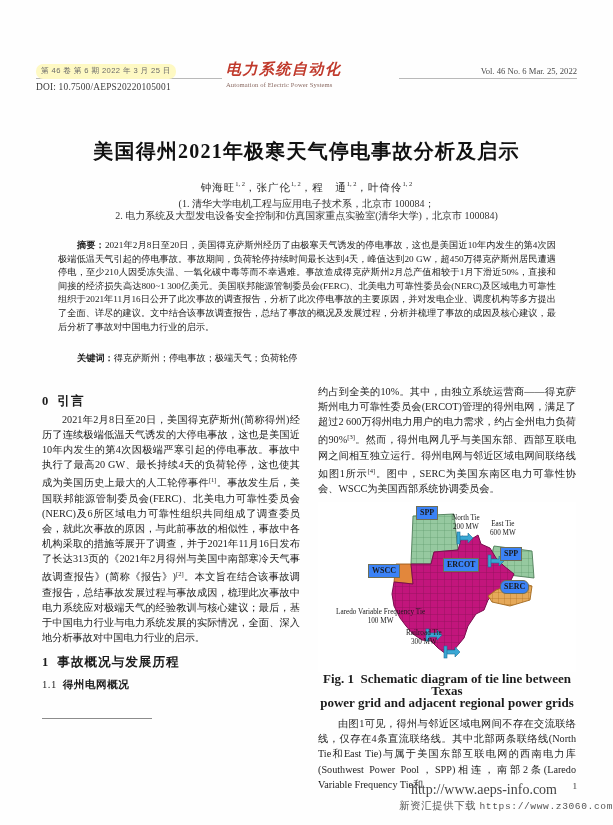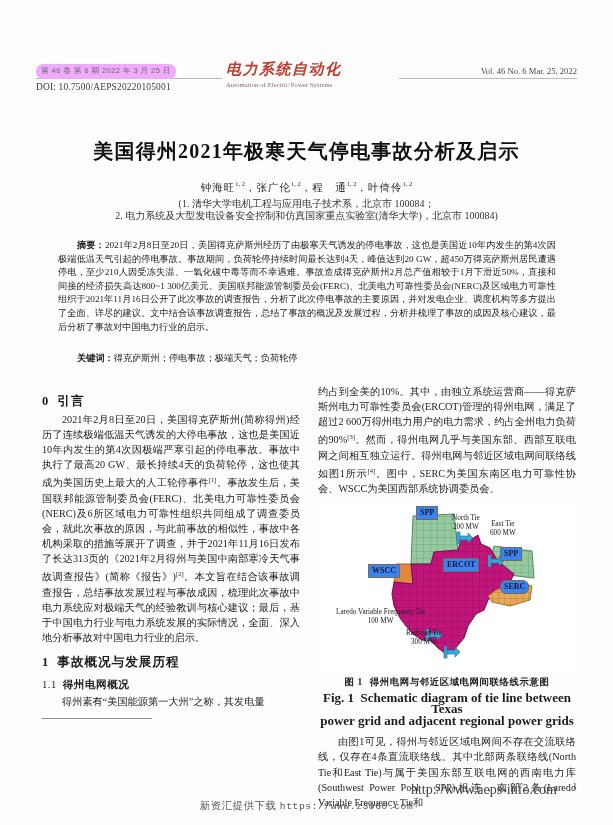--- a/index.html
+++ b/index.html
@@ -28,21 +28,21 @@
     left: 36px; top: 60px;
     width: 541px;
     height: 42px;
   }
   .vol-badge {
     position: absolute;
     left: 0; top: 4px;
     font-family: "Liberation Sans", sans-serif;
     font-size: 7.6px;
     color: #6a6a6a;
-    background: #f0abfc;
+    background: #fef9c3;
     padding: 2px 5px 3px 5px;
     letter-spacing: 0.4px;
     white-space: nowrap;
     border-radius: 7px;
   }
   .doi {
     position: absolute;
     left: 0; top: 22px;
     font-size: 9.4px;
     color: #3a3a3a;
@@ -254,21 +254,21 @@
   .footer-pageno {
     position: absolute;
     right: 36px; top: 781px;
     font-size: 9.2px;
     color: #333;
   }
   .watermark {
     position: absolute;
     left: 0; top: 799px;
     width: 613px;
-    text-align: center;
+    text-align: right;
     font-size: 10.4px;
     color: #555;
     letter-spacing: 0.6px;
     font-family: "Liberation Serif", serif;
   }
   .watermark .url { font-family: "Liberation Mono", monospace; font-size: 9.6px; }
 </style>
 </head>
 <body>
 
@@ -310,21 +310,20 @@
       <span class="num">0</span><span>引言</span>
     </div>
     <p class="para"><span>2021年2月8日至20日，美国得克萨斯州(简称得州)经历了连续极端低温天气诱发的大停电事故，这也是美国近10年内发生的第4次因极端严寒引起的停电事故。事故中执行了最高20 GW、最长持续4天的负荷轮停，这也使其成为美国历史上最大的人工轮停事件</span><sup class="ref">[1]</sup><span>。事故发生后，美国联邦能源管制委员会(FERC)、北美电力可靠性委员会(NERC)及6所区域电力可靠性组织共同组成了调查委员会，就此次事故的原因，与此前事故的相似性，事故中各机构采取的措施等展开了调查，并于2021年11月16日发布了长达313页的《2021年2月得州与美国中南部寒冷天气事故调查报告》(简称《报告》)</span><sup class="ref">[2]</sup><span>。本文旨在结合该事故调查报告，总结事故发展过程与事故成因，梳理此次事故中电力系统应对极端天气的经验教训与核心建议；最后，基于中国电力行业与电力系统发展的实际情况，全面、深入地分析事故对中国电力行业的启示。</span></p>
 
     <div class="h1">
       <span class="num">1</span><span>事故概况与发展历程</span>
     </div>
     <div class="h2">
       <span class="num">1.1</span><span>得州电网概况</span>
     </div>
-    <p class="para">得州素有“美国能源第一大州”之称，其发电量</p>
   </div>
 
   <div class="col col-right">
     <p class="para" style="text-indent:0"><span>约占到全美的10%。其中，由独立系统运营商——得克萨斯州电力可靠性委员会(ERCOT)管理的得州电网，满足了超过2 600万得州电力用户的电力需求，约占全州电力负荷的90%</span><sup class="ref">[3]</sup><span>。然而，得州电网几乎与美国东部、西部互联电网之间相互独立运行。得州电网与邻近区域电网间联络线如图1所示</span><sup class="ref">[4]</sup><span>。图中，SERC为美国东南区电力可靠性协会、WSCC为美国西部系统协调委员会。</span></p>
 
     <div class="figure">
       <div class="map-wrap">
         <svg width="258" height="170" viewBox="0 0 258 170">
           <defs>
             <pattern id="gridp" width="7" height="7" patternUnits="userSpaceOnUse">
@@ -411,23 +410,20 @@
         <div class="tie-text" style="left:18px; top:106px;">
           <span>Laredo Variable Frequency Tie</span><br>
           <span>100 MW</span>
         </div>
         <div class="tie-text" style="left:88px; top:127px;">
           <span>Railroad Tie</span><br>
           <span>300 MW</span>
         </div>
       </div>
 
-      <div class="fig-cap-cn">
-        <span class="num">图 1</span><span>得州电网与邻近区域电网间联络线示意图</span>
-      </div>
       <div class="fig-cap-en">
         <span>Fig. 1</span>&nbsp;&nbsp;<span>Schematic diagram of tie line between Texas</span><br>
         <span>power grid and adjacent regional power grids</span>
       </div>
     </div>
 
     <p class="para" style="margin-top:8px">由图1可见，得州与邻近区域电网间不存在交流联络线，仅存在4条直流联络线。其中北部两条联络线(North Tie和East Tie)与属于美国东部互联电网的西南电力库(Southwest Power Pool，SPP)相连，南部2条(Laredo Variable Frequency Tie和</p>
   </div>
 
   <div class="footnote-rule"></div>

